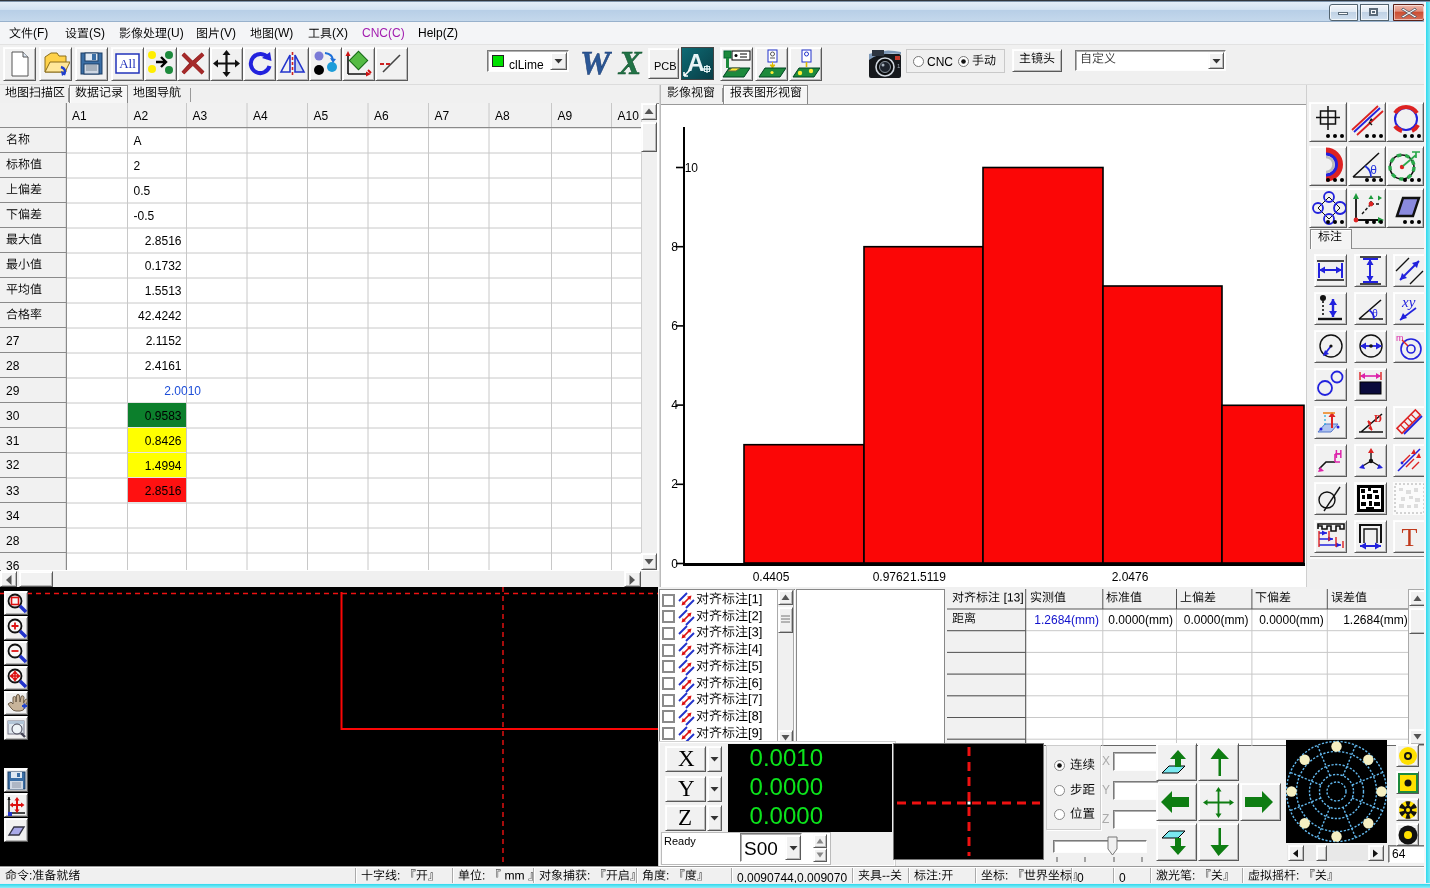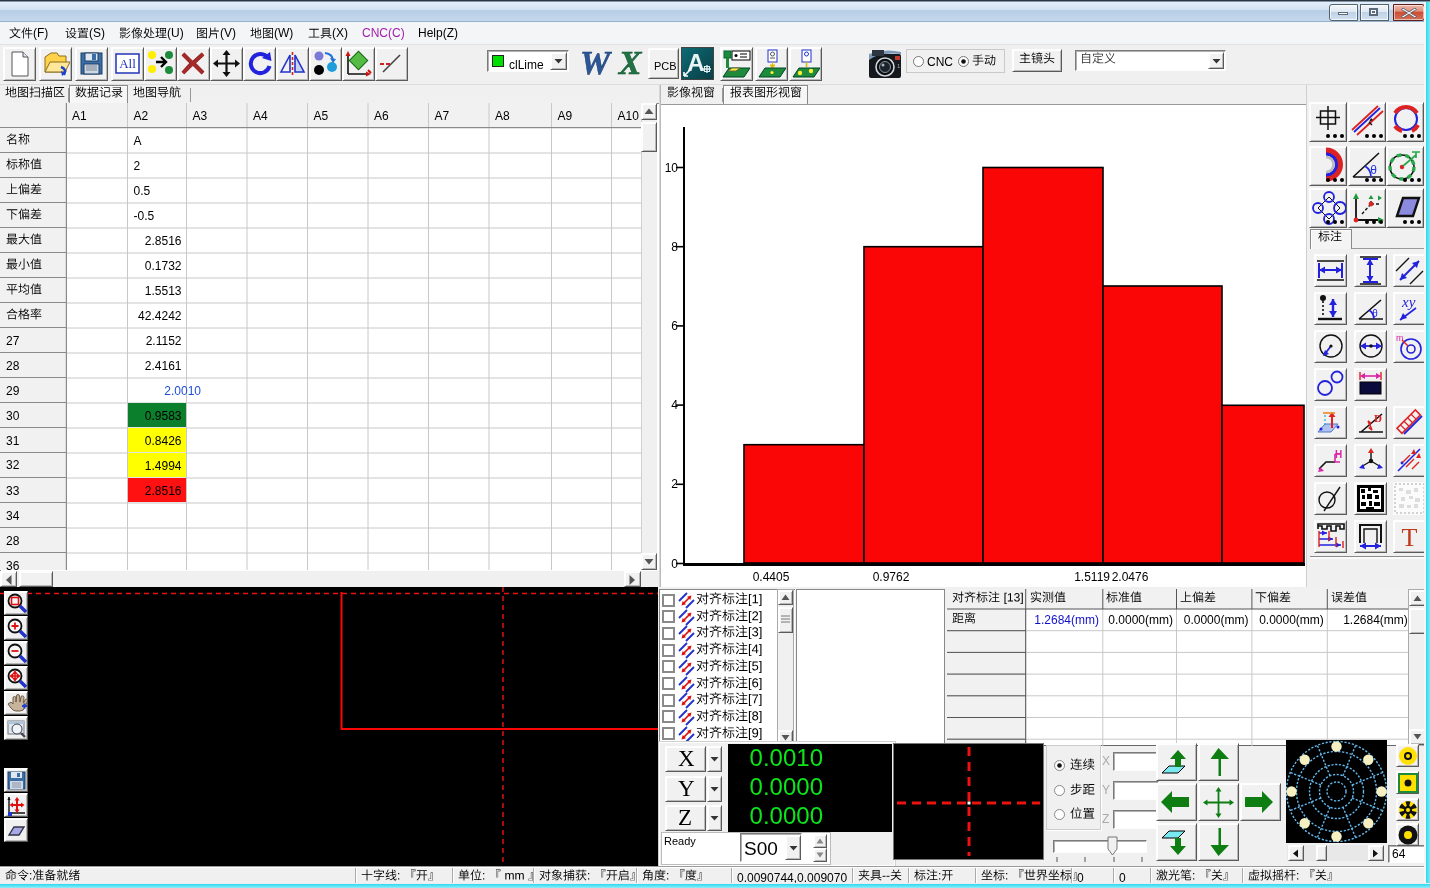--- a/index.html
+++ b/index.html
@@ -537,24 +537,24 @@
       <path d="M15 301.1 H24" stroke="#000" stroke-width="1.6"></path>
       <path d="M15 221.89999999999998 H24" stroke="#000" stroke-width="1.6"></path>
       <path d="M15 142.7 H24" stroke="#000" stroke-width="1.6"></path>
       <path d="M15 63.5 H24" stroke="#000" stroke-width="1.6"></path>
     </svg>
     <div style="position:absolute;right:752px;top:556.5px;font:normal 12px 'Liberation Sans', sans-serif;color:#000;line-height:14px;white-space:pre">0</div>
     <div style="position:absolute;right:752px;top:477.3px;font:normal 12px 'Liberation Sans', sans-serif;color:#000;line-height:14px;white-space:pre">2</div>
     <div style="position:absolute;right:752px;top:398.1px;font:normal 12px 'Liberation Sans', sans-serif;color:#000;line-height:14px;white-space:pre">4</div>
     <div style="position:absolute;right:752px;top:318.9px;font:normal 12px 'Liberation Sans', sans-serif;color:#000;line-height:14px;white-space:pre">6</div>
     <div style="position:absolute;right:752px;top:239.7px;font:normal 12px 'Liberation Sans', sans-serif;color:#000;line-height:14px;white-space:pre">8</div>
-    <div style="position:absolute;right:752px;top:160.5px;font:normal 12px 'Liberation Sans', sans-serif;color:#000;line-height:14px;white-space:pre">10</div>
+    <div style="position:absolute;right:732px;top:160.5px;font:normal 12px 'Liberation Sans', sans-serif;color:#000;line-height:14px;white-space:pre">10</div>
     <div style="position:absolute;left:671px;top:570px;width:200px;text-align:center;font:normal 12px 'Liberation Sans', sans-serif;color:#000;line-height:14px;white-space:pre">0.4405</div>
     <div style="position:absolute;left:791px;top:570px;width:200px;text-align:center;font:normal 12px 'Liberation Sans', sans-serif;color:#000;line-height:14px;white-space:pre">0.9762</div>
-    <div style="position:absolute;left:910px;top:570px;width:200px;text-align:right;font:normal 12px 'Liberation Sans', sans-serif;color:#000;line-height:14px;white-space:pre">1.5119</div>
+    <div style="position:absolute;left:910px;top:570px;width:200px;text-align:left;font:normal 12px 'Liberation Sans', sans-serif;color:#000;line-height:14px;white-space:pre">1.5119</div>
     <div style="position:absolute;left:1030px;top:570px;width:200px;text-align:center;font:normal 12px 'Liberation Sans', sans-serif;color:#000;line-height:14px;white-space:pre">2.0476</div>
     <div style="position:absolute;left:1149px;top:596px;width:200px;text-align:right;font:normal 12px 'Liberation Sans', sans-serif;color:#000;line-height:14px;white-space:pre">2.5833</div>
     <div style="position:absolute;left:1306px;top:85px;width:121px;height:503px;background:#f0f0f0;border-left:1px solid #cfcfcf"></div>
     <div style="position:absolute;left:1309px;top:102px;width:38px;height:40px;background:#f1f1f1;border:1px solid;border-color:#fdfdfd #5a5a5a #5a5a5a #fdfdfd;box-shadow:inset 1px 1px 0 #fff, inset -1px -1px 0 #b9b9b9;"></div>
     <svg style="position:absolute;left:1310px;top:103px" width="36" height="38" viewBox="0 0 36 38">
       <path d="M18 3 v24 M6 14.5 h24 M10.5 8 h15 v13 h-15 z" fill="none" stroke="#111" stroke-width="1.5"></path>
       <g fill="#000">
         <circle cx="18" cy="33" r="2"></circle>
         <circle cx="25" cy="33" r="2"></circle>
         <circle cx="32" cy="33" r="2"></circle>

